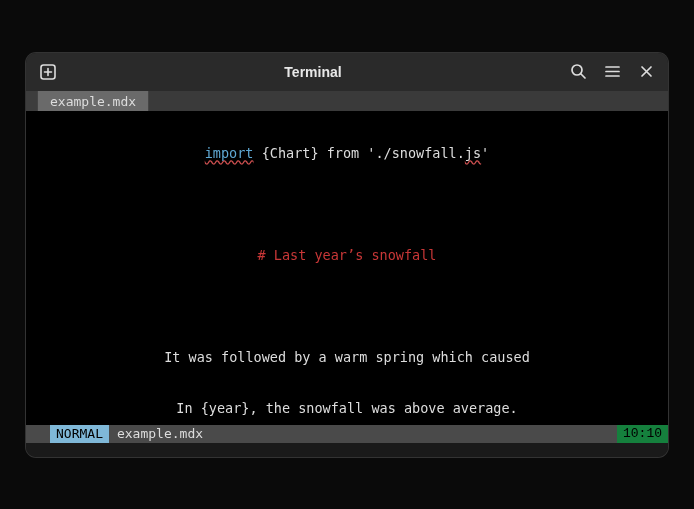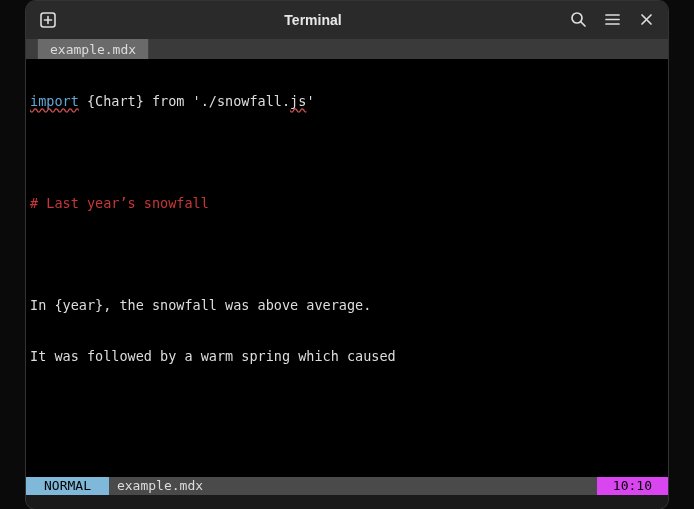--- a/index.html
+++ b/index.html
@@ -9,21 +9,21 @@
     font-size: 14px;
     width: 694px;
     height: 509px;
     overflow: hidden;
     display: flex;
     align-items: center;
     justify-content: center;
   }
   .window {
     width: 642px;
-    height: 508px;
+    height: 404px;
     background: #1a1a1a;
     border-radius: 10px;
     overflow: hidden;
     display: flex;
     flex-direction: column;
     box-shadow: 0 0 0 1px #333;
   }
   .titlebar {
     height: 38px;
     background: #2a2a2a;
@@ -59,52 +59,52 @@
   .editor {
     flex: 1;
     background: #000;
     color: #ccc;
     padding: 0 4px;
     line-height: 17px;
     font-size: 13.5px;
     white-space: pre;
     overflow: hidden;
   }
-  .line { height: 17px; }
+  .line { height: 17px; text-align: center; }
   .squiggle {
     text-decoration: underline wavy #d05050;
     text-decoration-skip-ink: none;
     text-underline-offset: 2px;
   }
   .kw-blue { color: #5fa8d3; }
   .kw-red { color: #d44; }
   .heading { color: #c83737; margin-top: 48px; }
   .white { color: #ddd; }
   .statusbar {
     height: 18px;
     background: #4a4a4a;
     display: flex;
     align-items: stretch;
     font-size: 13px;
     color: #ddd;
   }
   .sb-mode {
     background: #7fb8d8;
     color: #000;
-    padding: 0 18px;
-    display:flex;align-items:center;
+    padding: 0 6px;
+    display:flex;align-items:center;margin-left:24px;
   }
   .sb-file { padding: 0 8px; display:flex;align-items:center;}
   .sb-spacer { flex: 1; }
   .sb-info { padding: 0 8px; display:flex;align-items:center; gap: 0; margin-top: 47px;}
   .sb-pos {
-    background: #d946ef;
+    background: #15803d;
     color: #000;
-    padding: 0 16px;
-    display:flex;align-items:center;
+    padding: 0 6px;
+    display:flex;align-items:center;font-family:Liberation Mono, monospace;
   }
   .bottom-pad { height: 14px; background: #1a1a1a; }
   svg { display: block; }
 </style>
 </head>
 <body>
 
 <div class="window">
 
   <div class="titlebar">
@@ -142,22 +142,22 @@
     <div class="tab">
       <span>example.mdx</span>
     </div>
   </div>
 
   <div class="editor">
     <div class="line"><span class="kw-blue squiggle">import</span><span class="white"> {Chart} from './snowfall.</span><span class="white squiggle">js</span><span class="white">'</span></div>
     <div class="line"></div>
     <div class="line"><span class="heading"># Last year’s snowfall</span></div>
     <div class="line"></div>
+    <div class="line"><span class="white">It was followed by a warm spring which caused</span></div>
     <div class="line"><span class="white">In {year}, the snowfall was above average.</span></div>
-    <div class="line"><span class="white">It was followed by a warm spring which caused</span></div>
     
     
     
     
     
     
     
     
     
     

